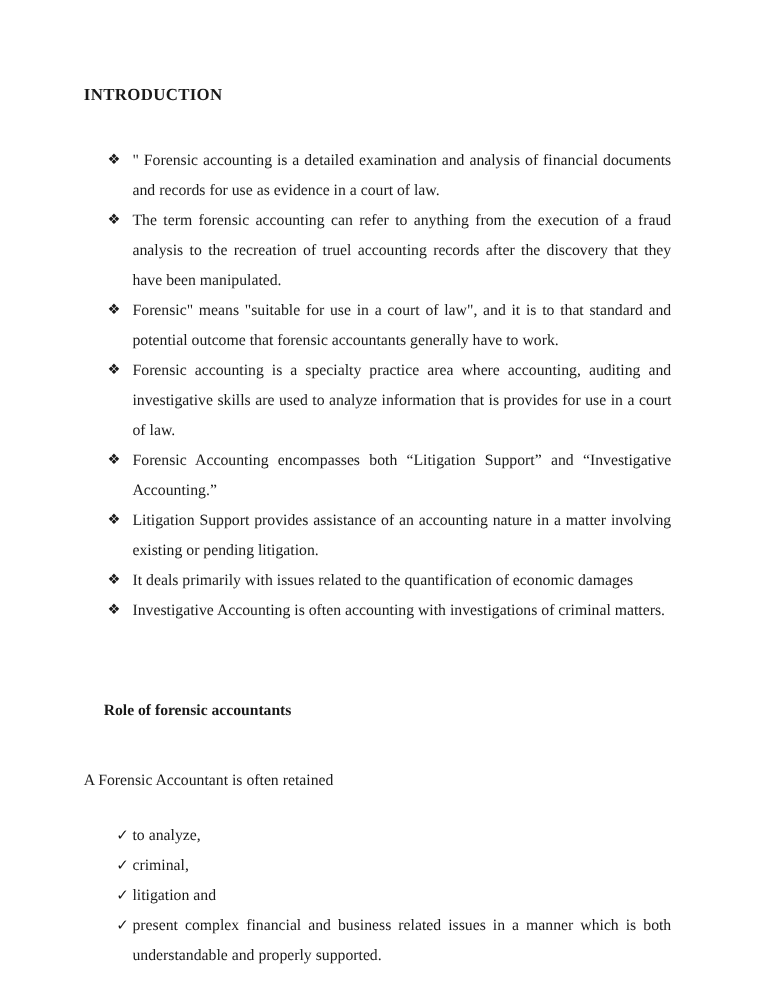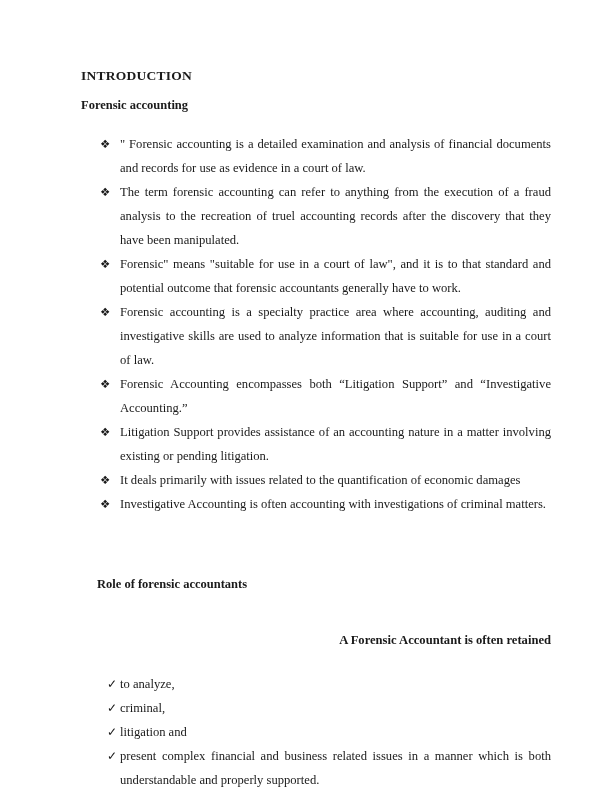--- a/index.html
+++ b/index.html
@@ -15,21 +15,21 @@
   .page {
     position: relative;
     width: 612px;
     height: 792px;
     background: #ffffff;
     overflow: hidden;
     box-sizing: border-box;
   }
   .content {
     position: absolute;
-    left: 81px;
+    left: 67px;
     top: 68px;
     width: 470px;
   }
 
   
   .h-main {
     font-size: 13.5px;
     font-weight: bold;
     letter-spacing: 0.25px;
     margin: 0 0 13px 0;
@@ -46,22 +46,21 @@
     font-weight: bold;
     margin: 16px;
     line-height: 16px;
   }
 
   
   .para {
     font-size: 12.6px;
     line-height: 24px;
     margin: 0;
-    text-align: right;
-    font-weight: bold;
+    text-align: left;
   }
 
   
   ul.doc-list {
     list-style: none;
     margin: 0;
     padding: 0;
   }
   ul.doc-list li {
     position: relative;
@@ -100,40 +99,39 @@
   .gap-after-lead    { height: 20px; }
 </style>
 </head>
 <body>
 
 <div class="page">
   <div class="content">
 
     <div class="h-main">INTRODUCTION</div>
 
-    <div class="h-sub">Forensic accounting</div>
 
     <div class="gap-after-subhead"></div>
 
     <ul class="doc-list diamonds">
       <li class="justify">
         <span class="bullet-glyph">❖</span>
         <span class="li-text">" Forensic accounting is a detailed examination and analysis of financial documents and records for use as evidence in a court of law.</span>
       </li>
       <li class="justify">
         <span class="bullet-glyph">❖</span>
         <span class="li-text">The term forensic accounting can refer to anything from the execution of a fraud analysis to the recreation of truel accounting records after the discovery that they have been manipulated.</span>
       </li>
       <li class="justify">
         <span class="bullet-glyph">❖</span>
         <span class="li-text">Forensic" means "suitable for use in a court of law", and it is to that standard and potential outcome that forensic accountants generally have to work.</span>
       </li>
       <li class="justify">
         <span class="bullet-glyph">❖</span>
-        <span class="li-text">Forensic accounting is a specialty practice area where accounting, auditing and investigative skills are used to analyze information that is suitable for use in a court of law.</span>
+        <span class="li-text">Forensic accounting is a specialty practice area where accounting, auditing and investigative skills are used to analyze information that is provides for use in a court of law.</span>
       </li>
       <li class="justify">
         <span class="bullet-glyph">❖</span>
         <span class="li-text">Forensic Accounting encompasses both “Litigation Support” and “Investigative Accounting.”</span>
       </li>
       <li class="justify">
         <span class="bullet-glyph">❖</span>
         <span class="li-text">Litigation Support provides assistance of an accounting nature in a matter involving existing or pending litigation.</span>
       </li>
       <li class="plain">

